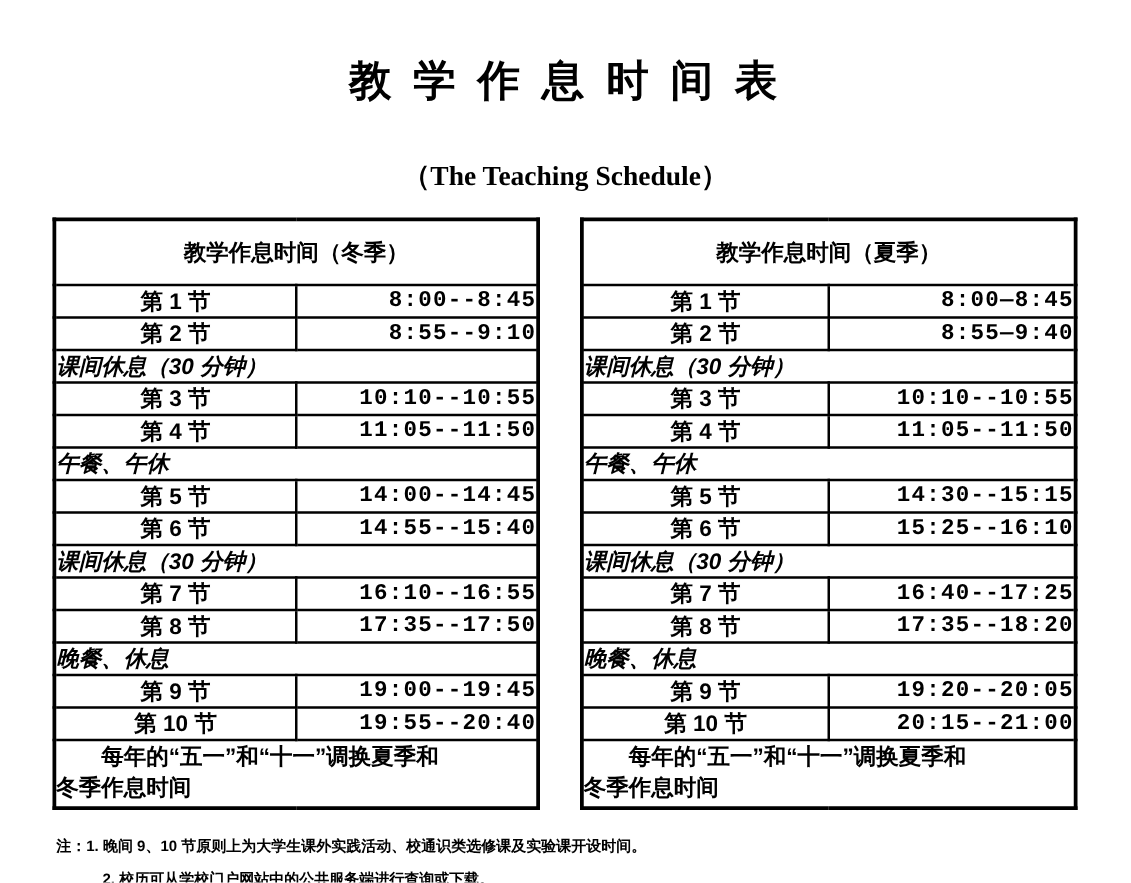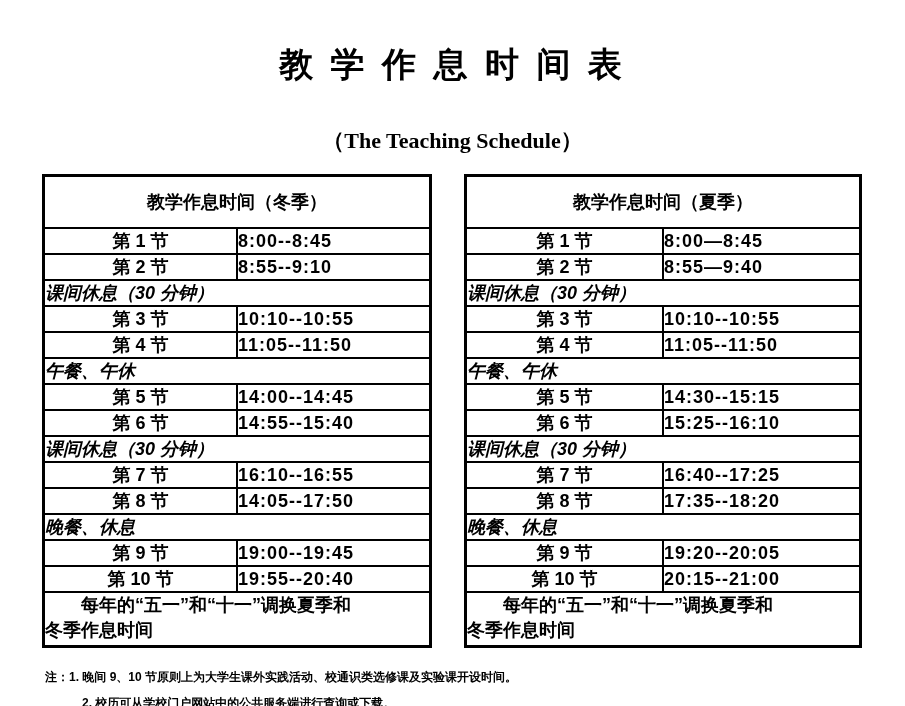--- a/index.html
+++ b/index.html
@@ -54,22 +54,22 @@
     height: 50px;
     text-align: center;
     font-size: 20px;
   }
   td.label-cell {
     width: 110px;
     height: 23px;
     text-align: center;
   }
   td.time-cell {
-    text-align: left;
-    font-family: Liberation Sans, sans-serif;
+    text-align: right;
+    font-family: Liberation Mono, monospace;
     letter-spacing: 1px;
   }
   td.section-cell {
     height: 23px;
     text-align: left;
     font-style: italic;
   }
   td.footer-cell {
     height: 52px;
     text-align: left;
@@ -136,21 +136,21 @@
           </tr>
           <tr>
             <td colspan="2" class="section-cell">课间休息（30 分钟）</td>
           </tr>
           <tr>
             <td class="label-cell">第 7 节</td>
             <td class="time-cell">16:10--16:55</td>
           </tr>
           <tr>
             <td class="label-cell">第 8 节</td>
-            <td class="time-cell">14:05--17:50</td>
+            <td class="time-cell">17:35--17:50</td>
           </tr>
           <tr>
             <td colspan="2" class="section-cell">晚餐、休息</td>
           </tr>
           <tr>
             <td class="label-cell">第 9 节</td>
             <td class="time-cell">19:00--19:45</td>
           </tr>
           <tr>
             <td class="label-cell">第 10 节</td>

